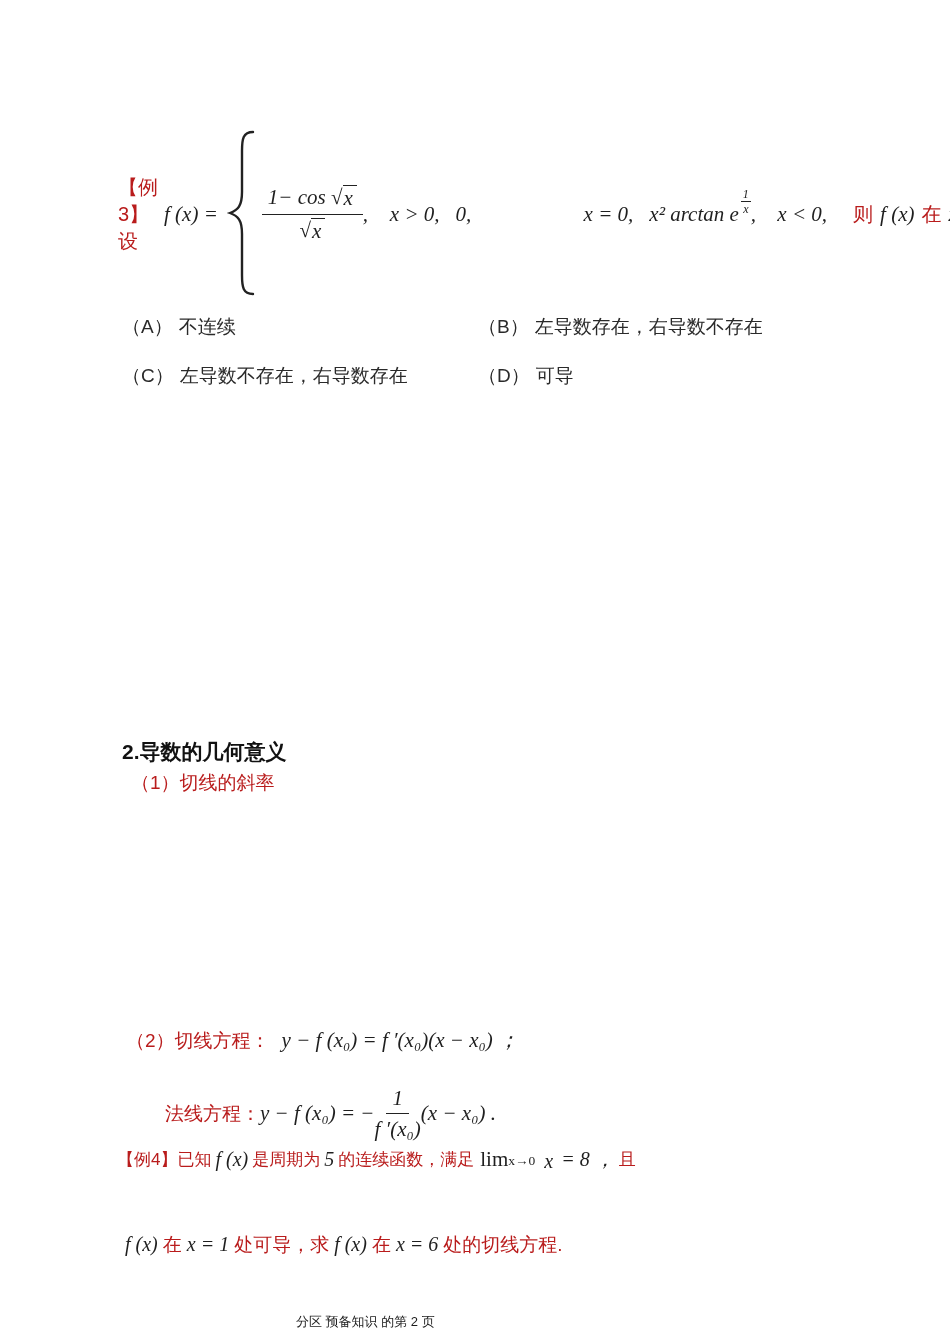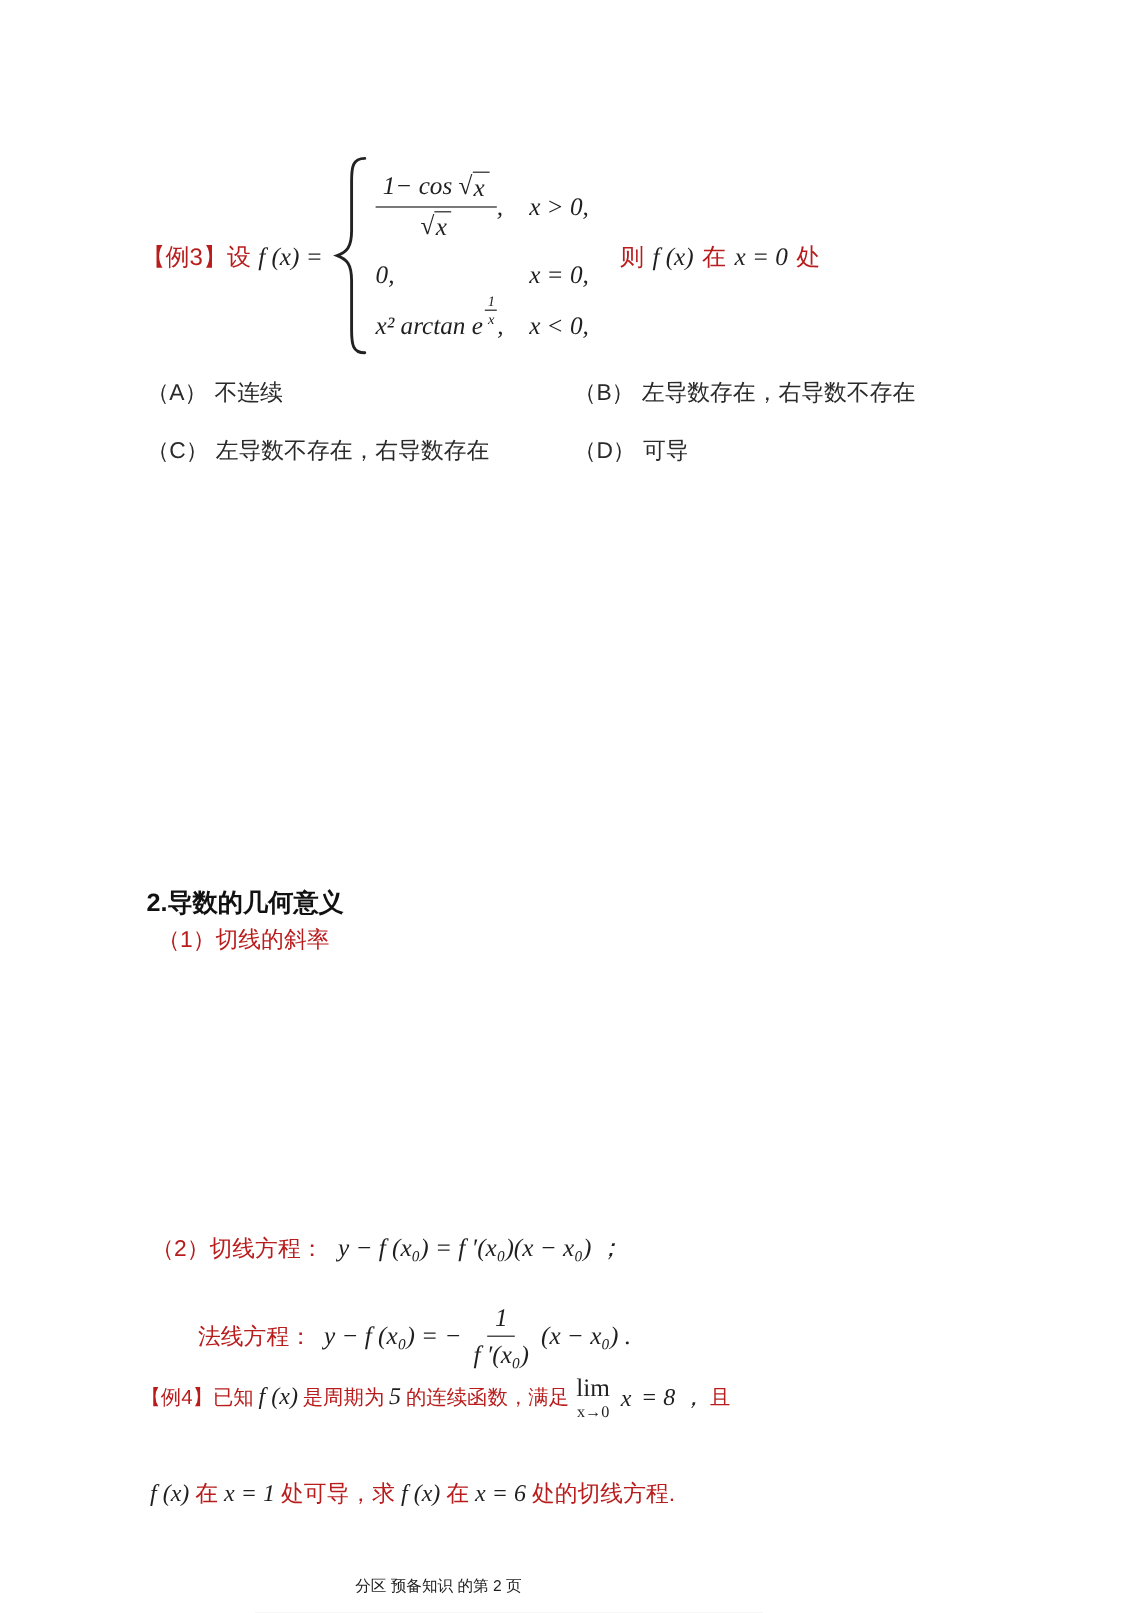--- a/index.html
+++ b/index.html
@@ -11,21 +11,21 @@
     overflow:hidden;
     font-family:"Liberation Sans","DejaVu Sans",sans-serif;
   }
   .cjk{font-family:"Liberation Sans","DejaVu Sans",sans-serif;font-size:20px;color:#b91c1c;}
   .math{font-family:"Liberation Serif","DejaVu Serif",serif;font-style:italic;font-size:21px;color:#1f1f1f;white-space:nowrap;}
 
   
   .ex3{position:absolute;left:118px;top:128px;display:flex;align-items:center;}
   .ex3-label{display:flex;align-items:center;gap:6px;}
   .brace-wrap{width:30px;height:172px;margin:0 6px 0 8px;flex:0 0 auto;}
-  .cases{display:flex;flex-direction:column;gap:16px;}
+  .cases{display:flex;flex-direction:row;gap:16px;}
   .case-row{display:flex;align-items:center;}
   .case-expr{min-width:128px;display:flex;align-items:center;}
   .frac{display:inline-flex;flex-direction:column;align-items:center;vertical-align:middle;}
   .frac .num{border-bottom:1.4px solid #222;padding:0 6px 3px;line-height:1.15;}
   .frac .den{padding-top:3px;line-height:1.15;}
   .sqrt{white-space:nowrap;display:inline-flex;align-items:flex-start;}
   .sqrt .rsign{font-style:italic;}
   .sqrt .rbody{border-top:1.4px solid #222;padding:0 4px 0 1px;}
   .supfrac{display:inline-flex;flex-direction:column;align-items:center;
     font-family:"Liberation Serif","DejaVu Serif",serif;font-style:italic;
@@ -37,27 +37,27 @@
   
   .options{position:absolute;left:122px;top:314px;width:740px;}
   .opt-row{display:flex;margin-bottom:23px;}
   .opt{display:flex;gap:6px;font-size:19px;color:#2a2a2a;}
   .opt-first{width:356px;flex:0 0 356px;}
 
   
   .sec2-heading{position:absolute;left:122px;top:738px;font-size:21px;font-weight:700;color:#111;}
   .sec2-item1{position:absolute;left:131px;top:770px;font-size:19px;}
   .sec2-item2{position:absolute;left:126px;top:1026px;display:flex;align-items:baseline;gap:12px;}
-  .normal-line{position:absolute;left:165px;top:1086px;display:flex;align-items:center;gap:10px;}
+  .normal-line{position:absolute;left:165px;top:1086px;display:flex;align-items:center;gap:0;}
 
   
   .ex4{position:absolute;left:117px;top:1146px;display:flex;align-items:center;white-space:nowrap;}
   .ex4 .cjk{font-size:17px;}
   .ex4 .math{font-size:20px;margin:0 4px;}
-  .lim{display:inline-flex;flex-direction:column;align-items:center;line-height:1;
+  .lim{display:inline-flex;flex-direction:row;align-items:center;line-height:1;
     font-family:"Liberation Serif","DejaVu Serif",serif;color:#1f1f1f;margin:0 5px 0 6px;}
   .lim .lt{font-size:21px;}
   .lim .lb{font-size:13.5px;margin-top:3px;}
   .ex4 .frac .num,.ex4 .frac .den{font-size:20px;}
   .ex4-line2{position:absolute;left:120px;top:1232px;display:flex;align-items:baseline;white-space:nowrap;}
   .ex4-line2 .cjk{font-size:19px;}
   .ex4-line2 .math{font-size:20px;margin:0 5px;}
 
   
   .footer{position:absolute;left:264px;top:1313px;font-size:13px;color:#1c1c1c;}

